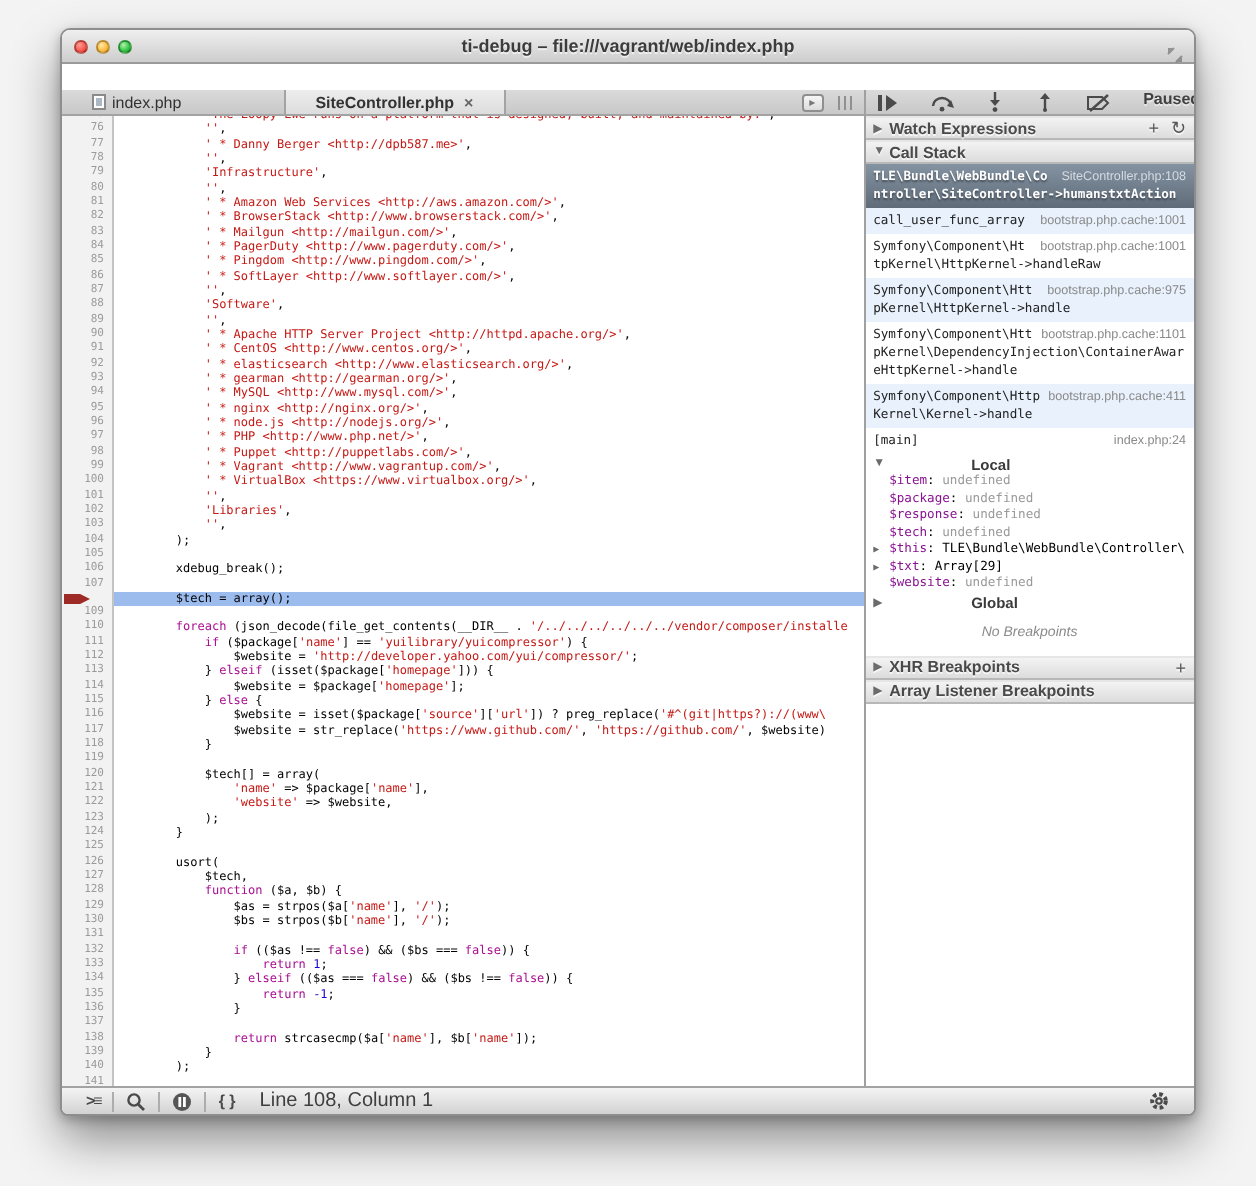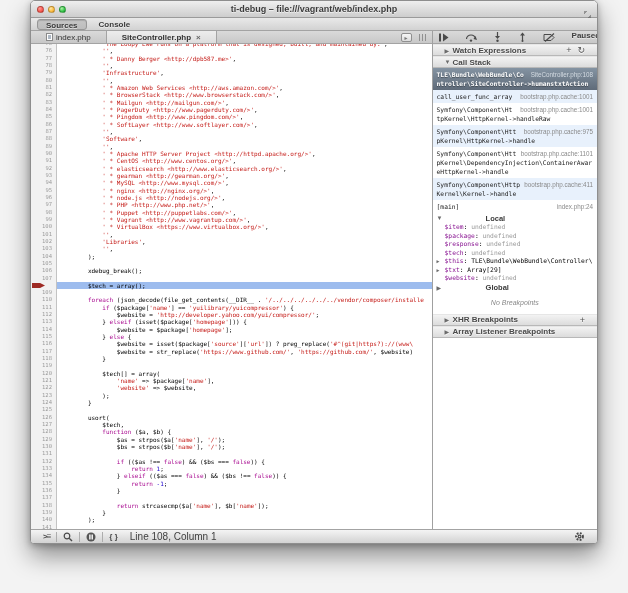--- a/index.html
+++ b/index.html
@@ -1,18 +1,18 @@
 <!DOCTYPE html>
 <html><head>
 <meta charset="utf-8">
 <style>
   html,body{margin:0;padding:0;width:628px;height:593px;background:#f3f3f3;
     font-family:"Liberation Sans","DejaVu Sans",sans-serif;-webkit-font-smoothing:antialiased;}
   *{box-sizing:border-box;}
-  .window{position:absolute;left:30px;top:0;width:568px;height:544px;
+  .window{position:absolute;left:30px;top:14px;width:568px;height:544px;
     border:1px solid #8e8e8e;border-radius:5px 5px 4px 4px;overflow:hidden;
     box-shadow:0 12px 24px rgba(0,0,0,.42),0 2px 6px rgba(0,0,0,.25);background:#fff;}
   
   .titlebar{height:17px;background:linear-gradient(#efefef,#cdcdcd);border-bottom:1px solid #9a9a9a;
     position:relative;display:flex;align-items:center;justify-content:center;}
   .title{font-size:9px;color:#3c3c3c;font-weight:bold;text-shadow:0 1px 0 rgba(255,255,255,.6);}
   .lights{position:absolute;left:6px;top:5px;display:flex;gap:4px;}
   .light{width:7px;height:7px;border-radius:50%;border:1px solid rgba(0,0,0,.25);}
   .light.red{background:radial-gradient(circle at 35% 30%,#ff9d96,#f95950 60%,#d33a2f);}
   .light.yellow{background:radial-gradient(circle at 35% 30%,#ffe9a8,#fdbc40 60%,#df9a1f);}
@@ -25,21 +25,21 @@
     border-radius:3px;text-shadow:0 1px 0 rgba(255,255,255,.5);}
   .nav-tab.active{background:linear-gradient(#c6c6c6,#bdbdbd);border:1px solid #979797;box-shadow:inset 0 1px 1px rgba(0,0,0,.15);}
   
   .content{position:absolute;top:30px;left:0;right:0;bottom:14px;display:flex;}
   .left-col{width:402px;display:flex;flex-direction:column;background:#fff;}
   
   .tabbar{height:13px;background:linear-gradient(#dadada,#c8c8c8);border-bottom:1px solid #a3a3a3;
     display:flex;align-items:stretch;font-size:8px;color:#333;position:relative;}
   .ftab{display:flex;align-items:center;padding:0 15px;gap:3px;}
   .ftab .lbl{font-size:8px;color:#333;}
-  .ftab.active{background:linear-gradient(#ededed,#dddddd);border-left:1px solid #a3a3a3;border-right:1px solid #a3a3a3;font-weight:bold;}
+  .ftab.active{background:linear-gradient(#ededed,#dddddd);border-left:1px solid #a3a3a3;border-right:1px solid #a3a3a3;font-weight:bold;margin-left:36px;}
   .close-x{color:#666;font-size:8px;padding-left:2px;}
   .doc-icon{width:7px;height:8px;border:1px solid #8a8a8a;background:#fdfdfd;display:inline-block;position:relative;}
   .doc-icon::after{content:"";position:absolute;left:1px;top:1px;width:3px;height:4px;background:#aeb8c4;}
   .tab-right-icons{position:absolute;right:4px;top:2px;display:flex;gap:5px;align-items:center;}
   .pane-icon{width:11px;height:9px;border:1px solid #8f8f8f;border-radius:2px;background:linear-gradient(#f6f6f6,#dcdcdc);
     display:flex;align-items:center;justify-content:center;font-size:6px;color:#777;}
   .bars-icon{width:11px;height:9px;display:flex;gap:2px;align-items:center;justify-content:center;}
   .bars-icon i{width:1px;height:7px;background:#909090;}
   
   .editor{position:relative;flex:1;overflow:hidden;display:flex;background:#fff;}
@@ -54,21 +54,21 @@
   .tk-p{color:#000;} .tk-s{color:#c41a16;} .tk-k{color:#a90d91;} .tk-n{color:#1c00cf;}
   .exec-arrow{position:absolute;left:1px;top:1.2px;width:13px;height:5px;background:#9e2b25;
     clip-path:polygon(0 0,62% 0,100% 50%,62% 100%,0 100%);}
   
   .sidebar{width:166px;border-left:1px solid #a0a0a0;background:#fff;display:flex;flex-direction:column;overflow:hidden;}
   .debugrow{height:13px;background:linear-gradient(#dadada,#c8c8c8);border-bottom:1px solid #a3a3a3;
     display:flex;padding:0 5px;gap:16px;}
   .dbg-btn{display:flex;align-items:center;}
   .paused{margin-left:auto;font-size:8px;font-weight:bold;color:#404040;text-shadow:0 1px 0 rgba(255,255,255,.5);}
   .sect-hdr{height:12px;background:linear-gradient(#f3f3f3,#dcdcdc);border-top:1px solid #e6e6e6;border-bottom:1px solid #b8b8b8;
-    display:flex;align-items:center;padding:0 12px;font-size:8px;font-weight:bold;color:#4a4a4a;
+    display:flex;align-items:center;padding:0 4px;font-size:8px;font-weight:bold;color:#4a4a4a;
     text-shadow:0 1px 0 rgba(255,255,255,.7);}
   .tri{font-size:6px;color:#6b6b6b;width:8px;display:inline-block;}
   .hdr-btns{margin-left:auto;display:flex;gap:6px;color:#555;font-size:9px;font-weight:normal;}
   .hdr-btns span{line-height:10px;}
   
   .frame{padding:2px 4px;font-size:6.5px;line-height:9px;overflow:hidden;}
   .frame .loc{float:right;color:#8a8a8a;font-size:6.3px;margin-left:4px;}
   .frame .fname{font-family:"DejaVu Sans Mono",monospace;font-size:6.3px;color:#222;word-break:break-all;}
   .frame.alt{background:#e8f1fc;}
   .frame.selected{background:linear-gradient(#8493a2,#5f6b79);}
@@ -105,24 +105,20 @@
     </div>
     <span class="title">ti-debug – file:///vagrant/web/index.php</span>
     <span class="resize-glyph">
       <svg width="9" height="9" viewBox="0 0 9 9">
           <path d="M1,4 L4,1 M5,8 L8,5" stroke="#5a5a5a" stroke-width="1" fill="none"></path>
           <path d="M1,1 L4,1 L1,4 Z M8,8 L5,8 L8,5 Z" fill="#5a5a5a"></path>
         </svg>
     </span>
   </div>
 
-  <div class="toolbar">
-    <span class="nav-tab active">Sources</span>
-    <span class="nav-tab">Console</span>
-  </div>
 
   <div class="content">
 
     <div class="left-col">
       <div class="tabbar">
         <div class="ftab">
           <span class="doc-icon"></span>
           <span class="lbl">index.php</span>
         </div>
         <div class="ftab active">

